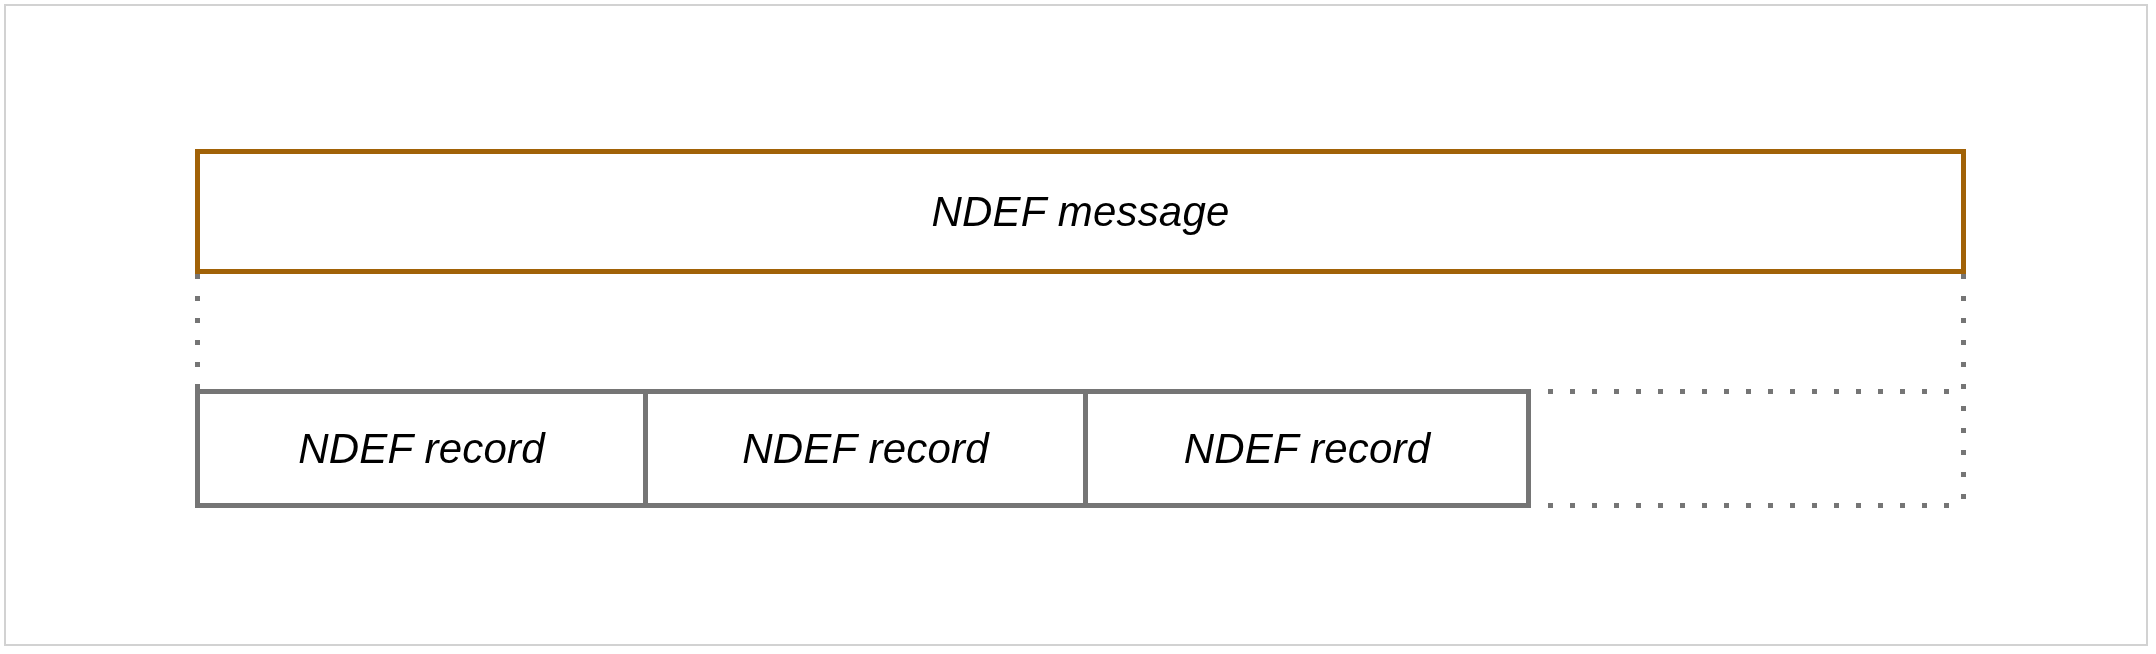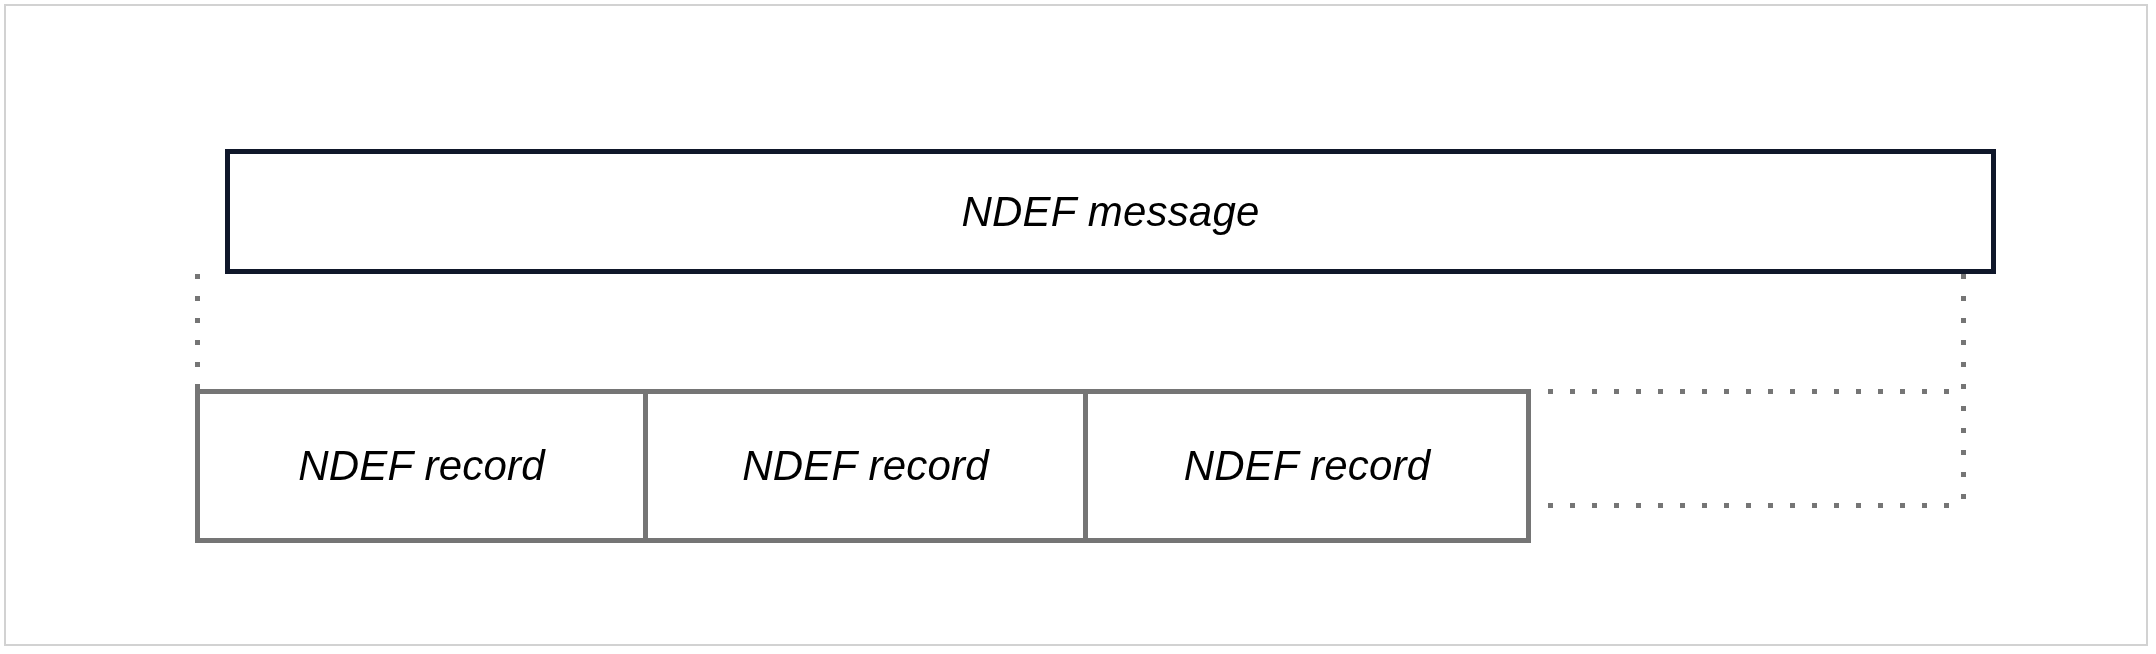--- a/index.html
+++ b/index.html
@@ -36,26 +36,25 @@
   }
 
   
   .message-box {
     position: absolute;
     left: 189px;
     top: 143px;
     width: 1771px;
     height: 125px;
     box-sizing: border-box;
-    border: 5px solid #0f172a;
+    border: 5px solid #a16207;
     background: #ffffff;
     display: flex;
     align-items: center;
     justify-content: center;
-    margin-left: 30px;
   }
   .message-label {
     font-size: 42px;
     font-style: italic;
     color: #000000;
     letter-spacing: 0.2px;
     white-space: nowrap;
   }
 
   
@@ -85,21 +84,21 @@
     background-repeat: repeat-x;
   }
   .dot-h.top    { left: 1520px; top: 383px; width: 440px; }
   .dot-h.bottom { left: 1520px; top: 497px; width: 440px; }
 
   
   .records-strip {
     position: absolute;
     left: 189px;
     top: 383px;
-    height: 154px;
+    height: 119px;
     display: flex;
     align-items: stretch;
     border-radius: 29px;
   }
   .record-box {
     box-sizing: border-box;
     border: 5px solid #757575;
     background: #ffffff;
     display: flex;
     align-items: center;

